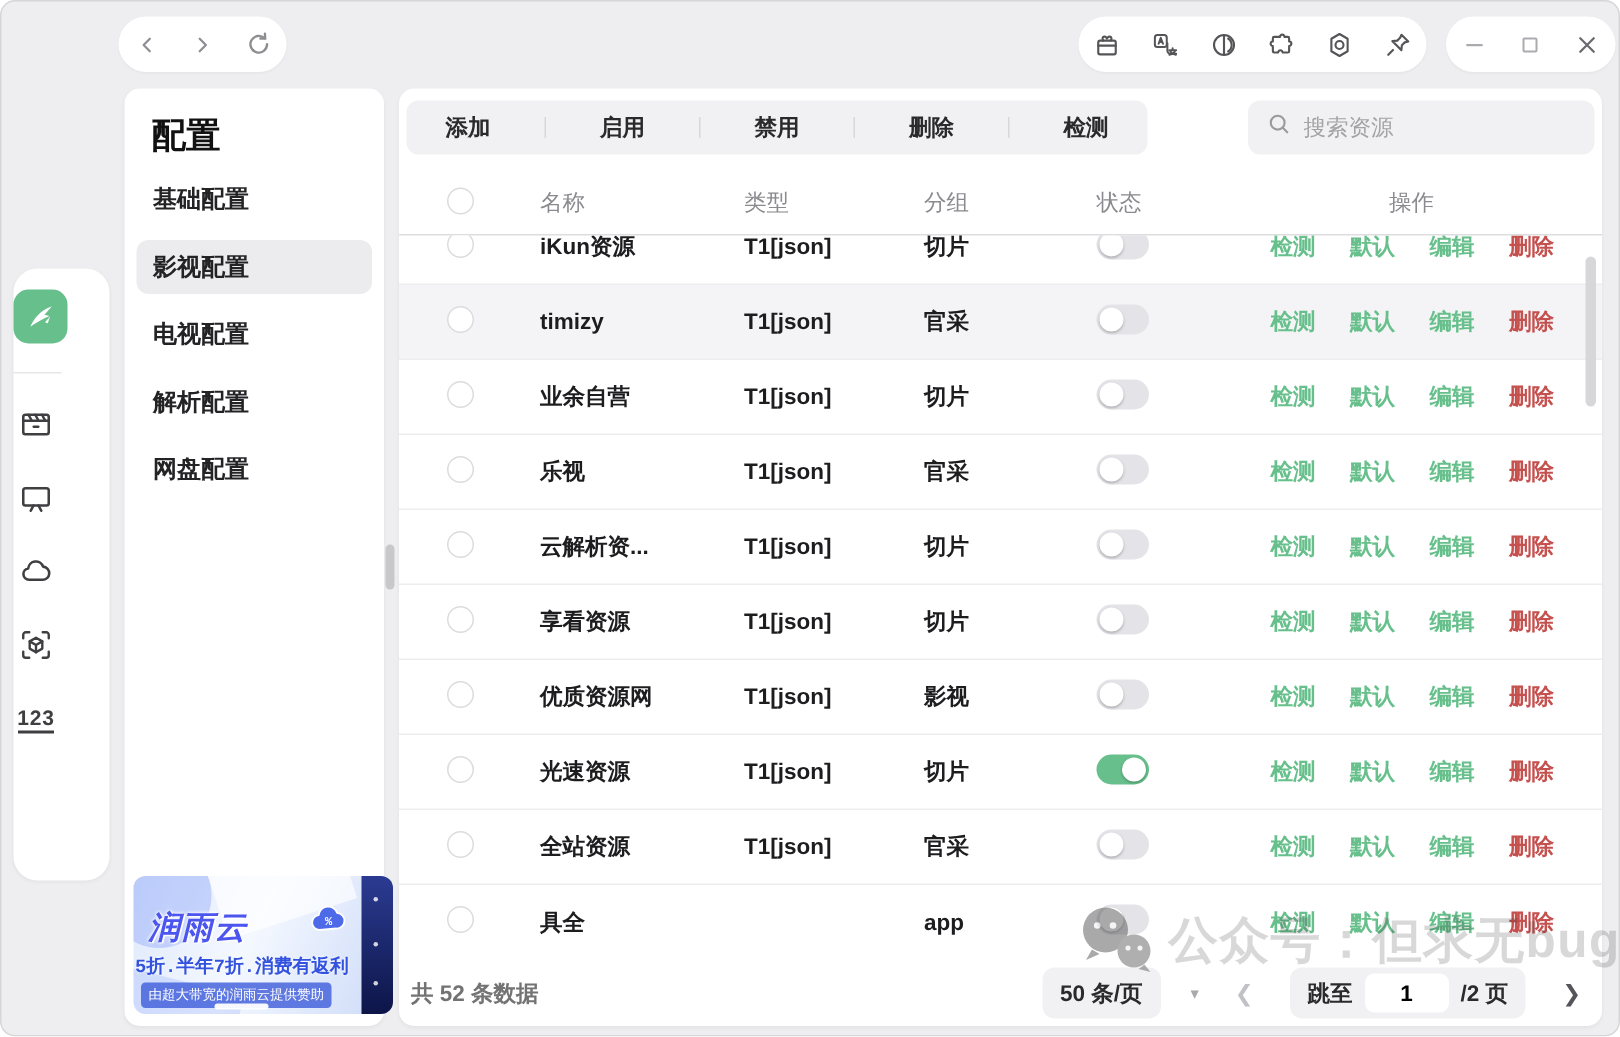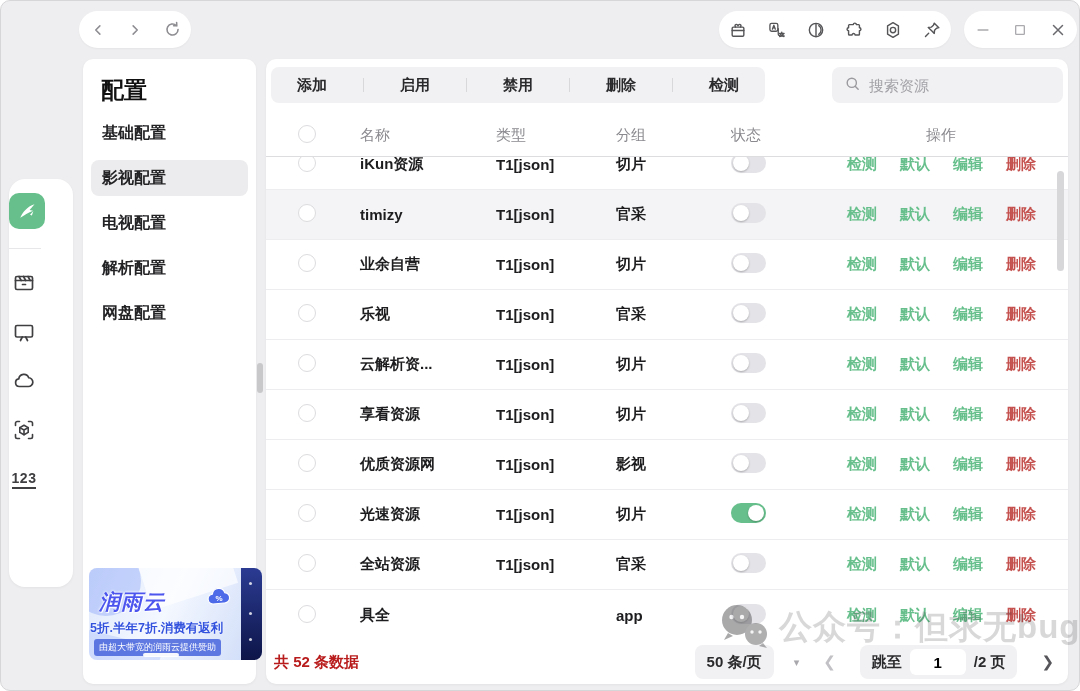--- a/index.html
+++ b/index.html
@@ -25,23 +25,23 @@
   .num-icon { font-size:14px; font-weight:800; color:#3f3f42; border-bottom:2px solid #3f3f42;
               line-height:17px; letter-spacing:.5px; font-family:"Liberation Sans",sans-serif; }
   
   #config-panel { position:absolute; left:82px; top:58px; width:173px; height:625px;
                   background:#fff; border-radius:10px; box-shadow:0 1px 3px rgba(0,0,0,.05); }
   .cfg-title { font-size:23px; font-weight:900; color:#111; margin:16px 0 8px 18px; }
   .cfg-item { margin:9px 8px; height:36px; display:flex; align-items:center; padding-left:11px;
               font-size:16px; font-weight:700; color:#232326; border-radius:8px; cursor:pointer; }
   .cfg-item.active { background:#ececee; }
   
-  #ad { position:absolute; left:6px; bottom:24px; width:173px; height:92px; border-radius:8px;
+  #ad { position:absolute; left:6px; bottom:8px; width:173px; height:92px; border-radius:8px;
         overflow:hidden; cursor:pointer;
-        background:linear-gradient(115deg,#dfe9fc 0%,#f4f8ff 45%,#ccdaf8 100%); }
+        background:linear-gradient(115deg,#dfe9fc 0%,#f4f8ff 45%,#ccdaf8 100%);font-family:Liberation Mono, monospace; }
   .ad-shape1 { position:absolute; left:-18px; top:-22px; width:70px; height:70px; border-radius:50%;
                background:rgba(120,150,245,.35); }
   .ad-shape2 { position:absolute; left:52px; top:-30px; width:90px; height:60px;
                background:rgba(255,255,255,.65); transform:rotate(-18deg); }
   .ad-shape3 { position:absolute; left:-10px; bottom:-18px; width:80px; height:40px;
                background:rgba(130,160,250,.25); transform:rotate(14deg); }
   .ad-brand { position:absolute; left:10px; top:20px; font-size:21px; font-weight:900;
               font-style:italic; letter-spacing:1px; color:#4c55ee;
               text-shadow:0 0 3px #fff,0 0 2px #fff,1px 1px 0 #fff; }
   .ad-cloud { position:absolute; right:30px; top:19px; }
@@ -93,21 +93,21 @@
                   background:#fff; box-shadow:0 1px 2px rgba(0,0,0,.25); }
   .toggle.on { background:var(--green); }
   .toggle.on .knob { left:auto; right:2px; }
   .actions { display:flex; justify-content:flex-end; gap:23px; }
   .act { font-size:15px; font-weight:700; text-decoration:none; cursor:pointer; }
   .act.g { color:var(--green); }
   .act.r { color:var(--red); }
   
   .tfoot { flex:1; display:flex; align-items:center; justify-content:space-between;
            padding:0 14px 0 8px; }
-  .total { font-size:15px; font-weight:700; color:#b91c1c; }
+  .total { font-size:15px; font-weight:700; color:#737373; }
   .pager { display:flex; align-items:center; gap:24px; }
   .fpill { background:#f1f1f3; border-radius:8px; height:34px; display:flex; align-items:center;
            padding:0 12px; font-size:15px; font-weight:700; color:#2a2a2d; gap:8px; cursor:pointer; }
   .chev { font-size:15px; font-weight:400; background:none; border:none; cursor:pointer; }
   .chev.lt { color:#c2c2c6; }
   .chev.gt { color:#55555a; }
   .chev-down { color:#a8a8ad; font-size:11px; margin-left:-4px; }
   #page-input { width:56px; height:26px; border:none; border-radius:6px; background:#fff;
                 text-align:center; font-size:15px; font-weight:700; outline:none; font-family:inherit; }
   

